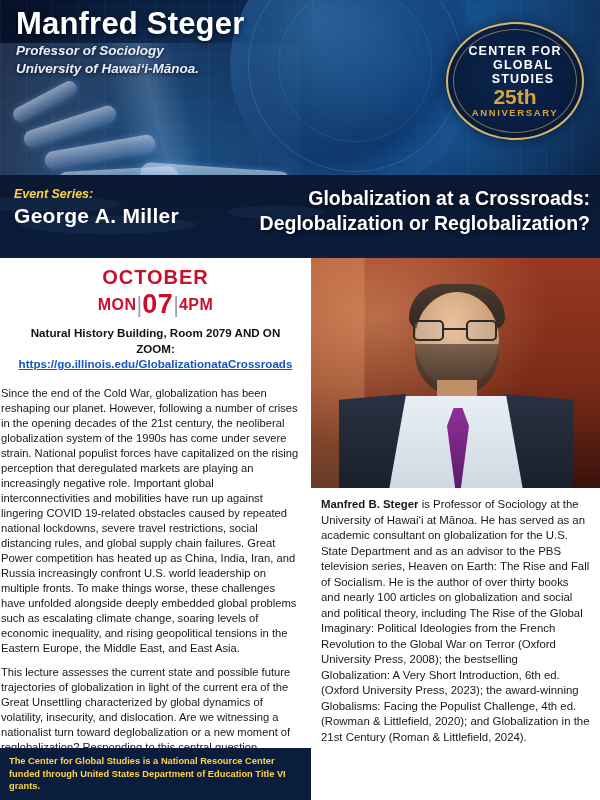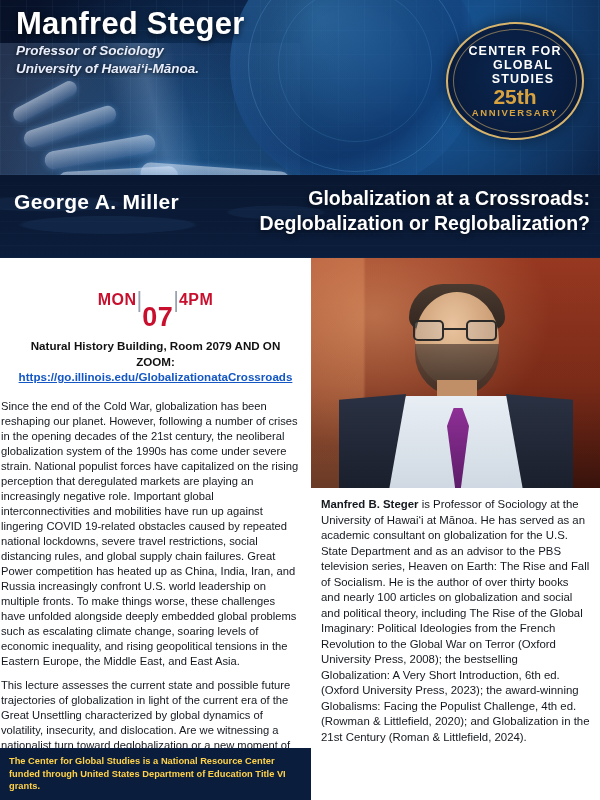--- a/index.html
+++ b/index.html
@@ -122,21 +122,21 @@
   .detail-block {
     background:#ffffff; padding: 8px 10px 8px 10px; text-align:center;
   }
   .month {
     color:#c8102e; font-size:20px; font-weight:700; letter-spacing:1px;
   }
   .when-row {
     display:flex; align-items:center; justify-content:center; gap:0; margin-top:2px;
   }
   .when-row .cell { color:#c8102e; font-size:16px; font-weight:700; letter-spacing:.5px; }
-  .when-row .day  { font-size:27px; line-height:1;margin-top:36px; }
+  .when-row .day  { font-size:27px; line-height:1; }
   .when-row .sep  { color:#9aa3b0; font-weight:400; font-size:22px; }
   .venue {
     margin-top: 7px; font-size:11.6px; font-weight:700; color:#111; line-height:1.35;
   }
   .zoom-link {
     font-size:11.6px; font-weight:700; color:#1356c4; text-decoration:underline;
     word-break: break-all; display:block; margin-top:1px;
   }
   .abstract {
     padding: 8px 10px 0 1px;
@@ -233,30 +233,32 @@
       <div class="seal-l1">CENTER FOR</div>
       <div class="seal-l2">GLOBAL STUDIES</div>
       <div class="seal-25">25th</div>
       <div class="seal-ann">ANNIVERSARY</div>
     </div>
   </div>
 
   <div class="title-band">
     <div class="band-map"></div>
     <div class="event-series">
+      <div class="es-label">Event Series:</div>
       <div class="es-name">George A. Miller</div>
     </div>
     <div class="talk-title">
       <div>Globalization at a Crossroads:</div>
       <div>Deglobalization or Reglobalization?</div>
     </div>
   </div>
 
   <div class="left-col">
     <div class="detail-block">
+      <div class="month">OCTOBER</div>
       <div class="when-row">
         <span class="cell">MON</span>
         <span class="sep">|</span>
         <span class="cell day">07</span>
         <span class="sep">|</span>
         <span class="cell">4PM</span>
       </div>
       <div class="venue">Natural History Building, Room 2079 AND ON ZOOM:</div>
       <a class="zoom-link" href="#">https://go.illinois.edu/GlobalizationataCrossroads</a>
     </div>

